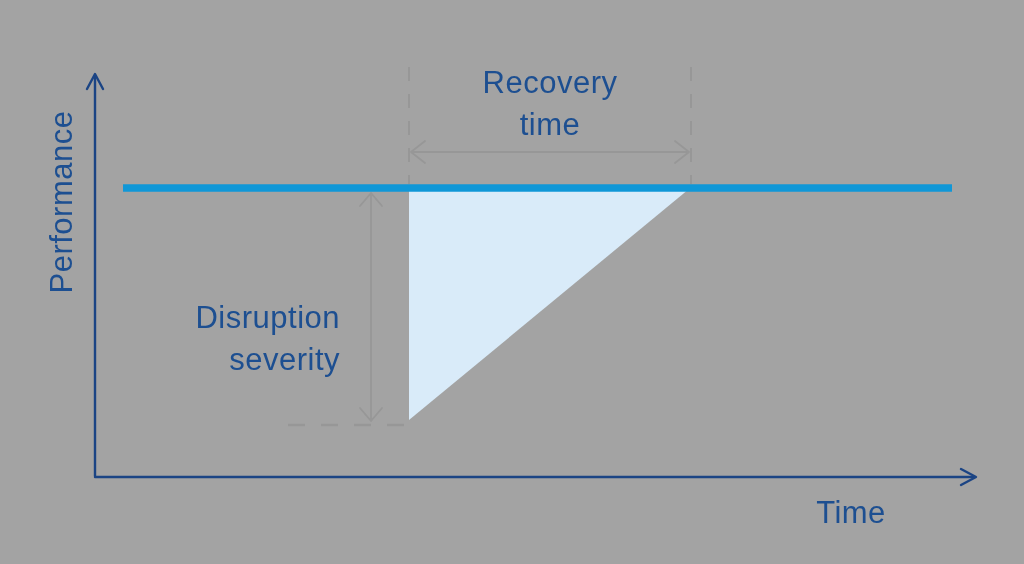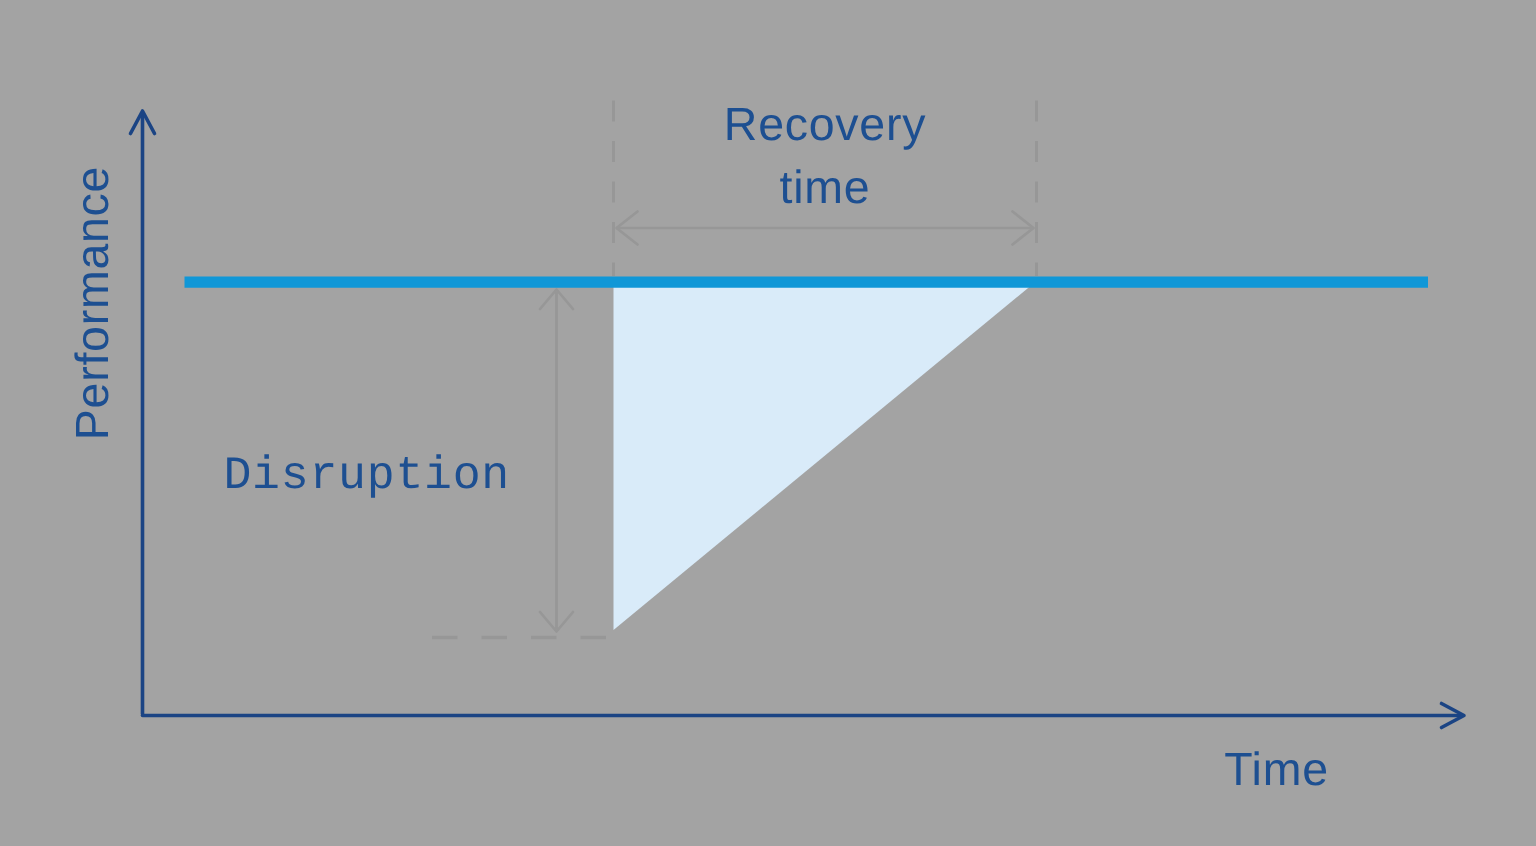--- a/index.html
+++ b/index.html
@@ -69,21 +69,20 @@
     left: 400px;
     top: 62px;
     width: 300px;
     text-align: center;
   }
   .lbl-disruption {
     left: 40px;
     top: 297px;
     width: 300px;
     text-align: right;
-    font-family: Liberation Mono, monospace;
   }
   .lbl-performance {
     left: -88px;
     top: 181px;
     width: 300px;
     text-align: center;
     transform: rotate(-90deg);
   }
   .lbl-time {
     left: 751px;
@@ -131,19 +130,20 @@
     <line class="dashed-h" x1="288" y1="425" x2="407" y2="425"></line>
   </svg>
 
   <div class="lbl lbl-recovery">
     <div>Recovery</div>
     <div>time</div>
   </div>
 
   <div class="lbl lbl-disruption">
     <div>Disruption</div>
+    <div>severity</div>
   </div>
 
   <div class="lbl lbl-performance">Performance</div>
 
   <div class="lbl lbl-time">Time</div>
 
 </div>
 
 </body></html>

